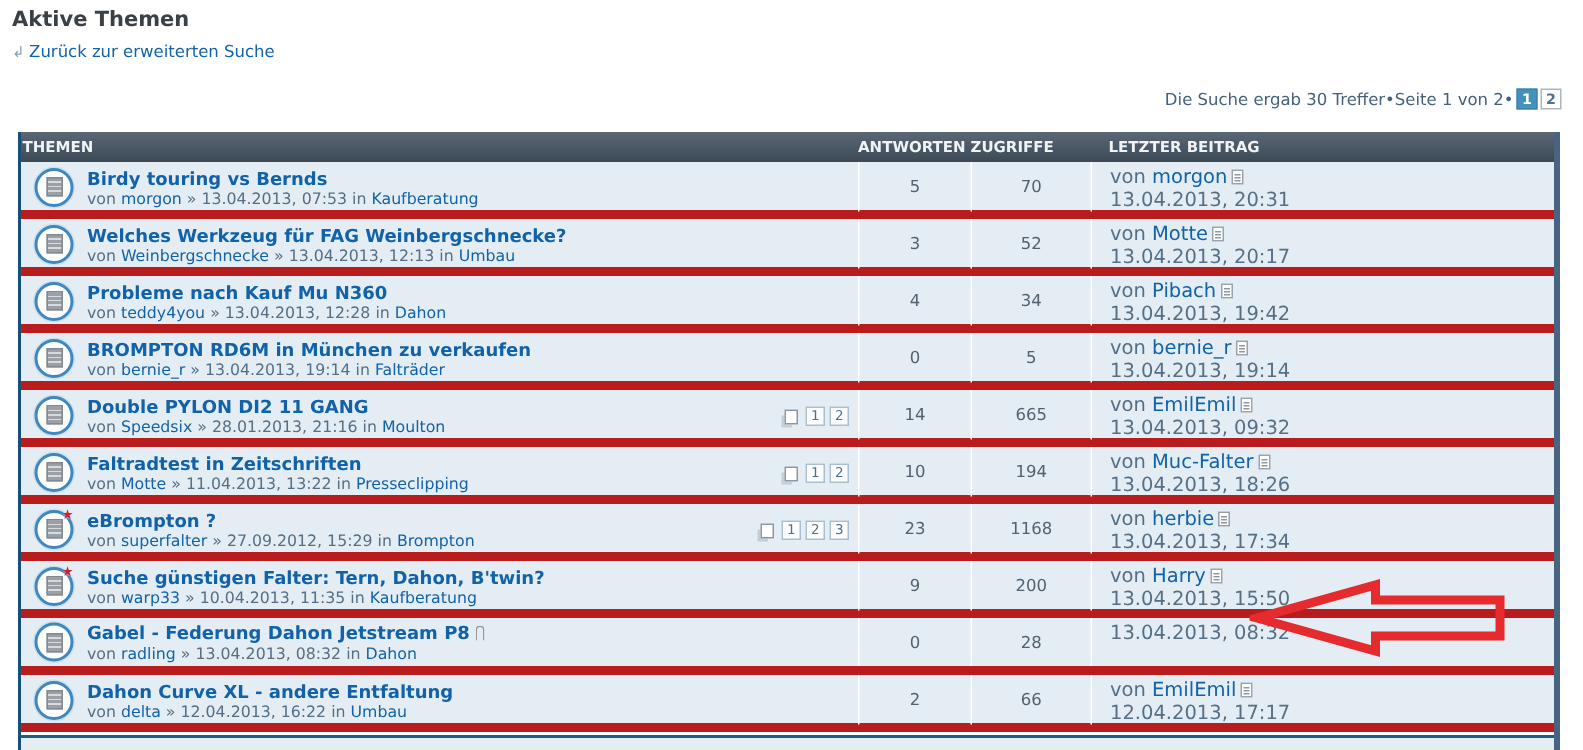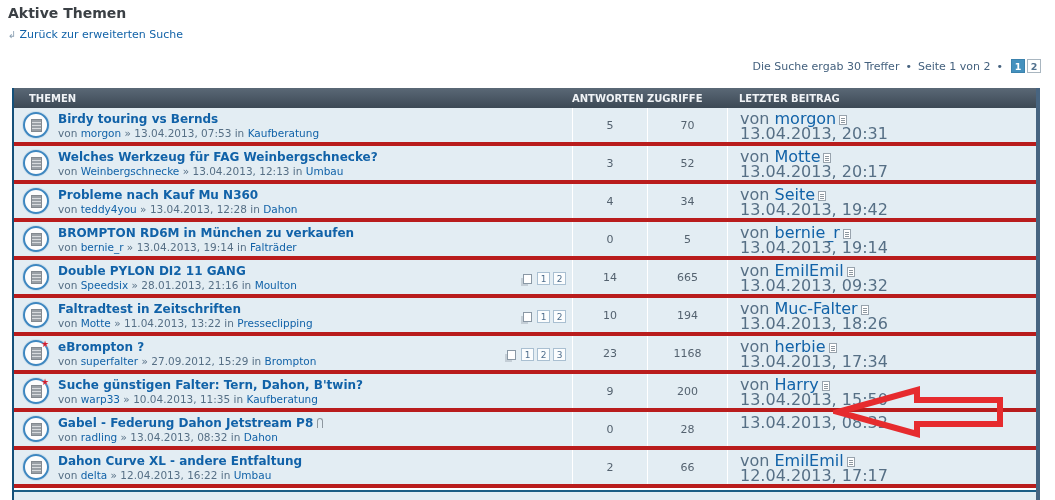--- a/index.html
+++ b/index.html
@@ -6,41 +6,41 @@
   html,body { width:1055px; height:500px; overflow:hidden; background:#fff;
     font-family:"DejaVu Sans","Liberation Sans",sans-serif; }
 
   .page-title { position:absolute; left:8px; top:5px; font-size:14px; font-weight:bold; color:#3b4045; }
 
   .backlink-row { position:absolute; left:8px; top:28px; font-size:11px; }
   .backlink-row .ret-icon { color:#8ba0b3; font-size:10px; margin-right:3px; }
   .backlink-row a { color:#1162a8; text-decoration:none; }
 
   .topbar { position:absolute; top:59px; right:14px; font-size:11px; color:#44617e;
-    display:flex; align-items:center; gap:6px; }
+    display:flex; align-items:center; }
   .pbox { display:inline-block; width:14px; height:14px; line-height:13px; text-align:center;
     font-size:9.5px; font-weight:bold; border:1px solid #a9b6c0; color:#51718e; background:#fff; margin-left:2px;
     cursor:pointer; }
   .pbox.active { background:#4591be; border-color:#3b82ad; color:#fff; }
 
   .forumtable { position:absolute; left:12px; top:88px; width:1028px;
     border-left:2px solid #14507a; border-right:4px solid #476480; }
 
   .thead { display:grid; grid-template-columns:558px 75px 80px 1fr; height:20px; align-items:center;
     background:linear-gradient(#5a6876,#3c4955); color:#f0f3f6; font-size:10px; font-weight:bold; }
-  .thead .h-topic { padding-left:15px; }
+  .thead .h-topic { padding-left:1px; }
   .thead .h-num { text-align:left; }
   .thead .h-last { padding-left:12px; }
 
   .trow { display:grid; grid-template-columns:558px 75px 80px 1fr; height:38px;
-    background:#e3edf3; border-bottom:4px solid #b91c1c; }
+    background:#e3edf3; border-bottom:6px solid #b91c1c; }
   .cell { position:relative; }
   .c-num { border-left:1px solid #fff; display:flex; align-items:center; justify-content:center;
     font-size:11px; color:#54626f; }
-  .c-last { border-left:1px solid #fff; padding:3px 0 0 12px; font-size:16px; color:#566f85; line-height:15px; }
+  .c-last { border-left:1px solid #fff; padding:3px 0 0 12px; font-size:13px; color:#566f85; line-height:15px; }
 
   .c-topic { display:flex; align-items:center; padding-left:9px; }
   .ticon { position:relative; width:26px; height:26px; border-radius:50%; background:#fdfdfd;
     border:2px solid #3e87c0; box-shadow:0 0 0 1px #cfe0ec; flex:0 0 auto;
     display:flex; align-items:center; justify-content:center; }
   .ticon .paper { width:11px; height:13px; background:#9aa0a6;
     background-image:repeating-linear-gradient(#9aa0a6 0 2px, #d8dbde 2px 3px);
     border:1px solid #83898f; }
   .hotstar { display:none; position:absolute; top:-3px; right:-2px; font-size:9px; color:#cf1f30;
     text-shadow:0 0 1px #fff; }
@@ -168,21 +168,21 @@
           <a href="#" class="mlink">Dahon</a>
         </div>
       </div>
 
     </div>
     <div class="cell c-num">4</div>
     <div class="cell c-num">34</div>
     <div class="cell c-last">
       <div>
         <span>von</span>
-        <a href="#" class="mlink">Seite</a><span class="lp-icon"></span>
+        <a href="#" class="mlink">Pibach</a><span class="lp-icon"></span>
       </div>
       <div>13.04.2013, 19:42</div>
     </div>
   </div>
 
   <div class="trow">
     <div class="cell c-topic">
       <div class="ticon">
         <div class="paper"></div>
 

